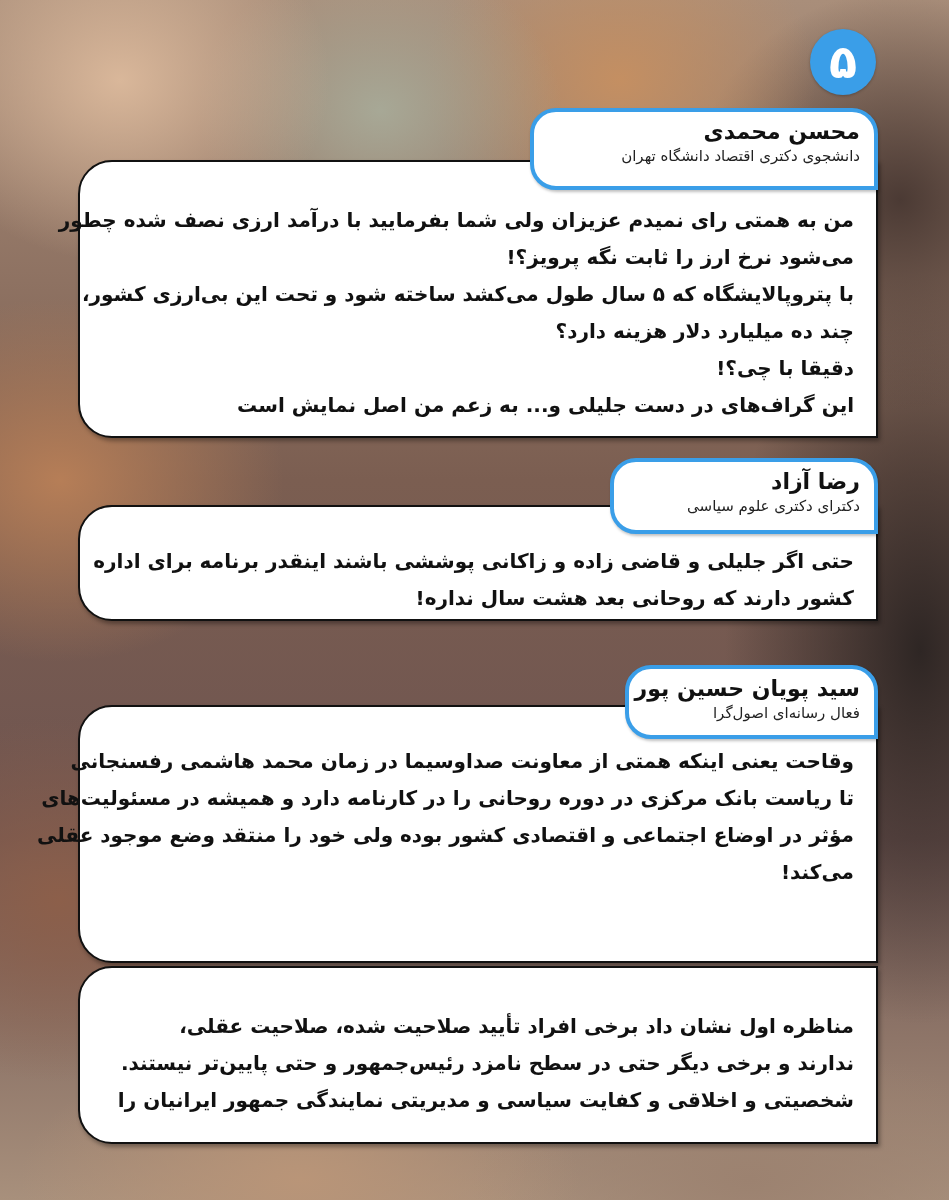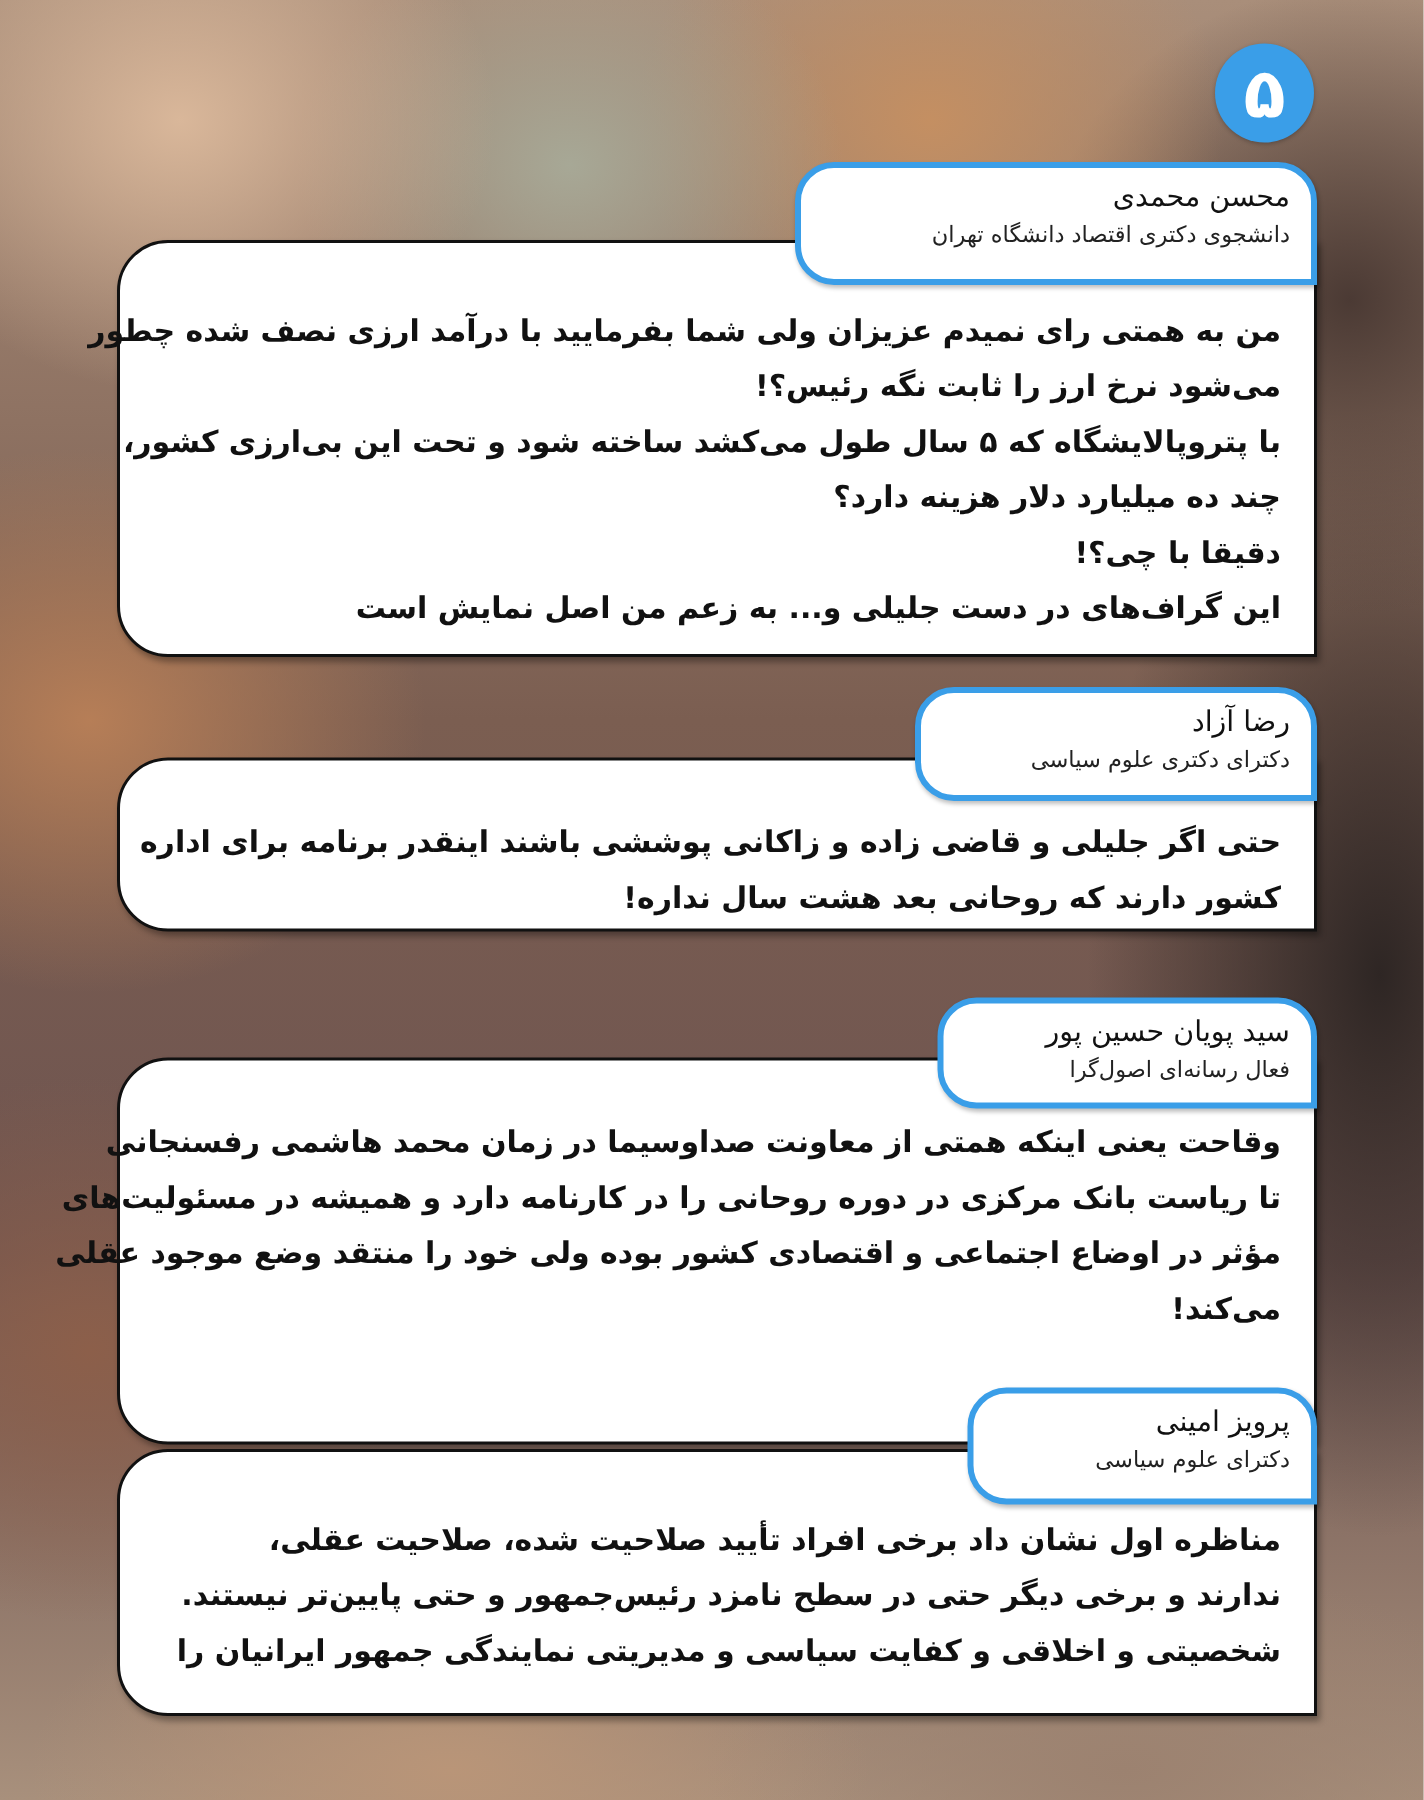--- a/index.html
+++ b/index.html
@@ -47,39 +47,39 @@
     border: 4px solid #3a9ee8;
     border-radius: 26px 26px 0 26px;
     border-bottom-right-radius: 0;
     box-sizing: border-box;
     direction: rtl; text-align: right;
     padding: 6px 14px 0 16px;
     z-index: 2;
     box-shadow: 1px 2px 3px rgba(0,0,0,0.25);
   }
   .name-tag .name {
-    font-weight: normal; font-size: 19px; color: #111; line-height: 27px; white-space: nowrap;
+    font-weight: bold; font-size: 22px; color: #111; line-height: 27px; white-space: nowrap;
   }
   .name-tag .title {
     font-size: 15px; color: #222; line-height: 22px; white-space: nowrap;
   }
 </style>
 </head>
 <body>
 
 <div class="badge">۵</div>
 
 <div class="card" style="top:108px; height:332px;">
   <div class="name-tag" style="top:0; width:348px; height:82px;">
     <div class="name">محسن محمدی</div>
     <div class="title">دانشجوی دکتری اقتصاد دانشگاه تهران</div>
   </div>
   <div class="card-body" style="top:52px; height:278px; padding-top:40px;">
     <p>من به همتی رای نمیدم عزیزان ولی شما بفرمایید با درآمد ارزی نصف شده چطور</p>
-    <p>می‌شود نرخ ارز را ثابت نگه رئیس؟!</p>
+    <p>می‌شود نرخ ارز را ثابت نگه پرویز؟!</p>
     <p>با پتروپالایشگاه که ۵ سال طول می‌کشد ساخته شود و تحت این بی‌ارزی کشور،</p>
     <p>چند ده میلیارد دلار هزینه دارد؟</p>
     <p>دقیقا با چی؟!</p>
     <p>این گراف‌های در دست جلیلی و... به زعم من اصل نمایش است</p>
   </div>
 </div>
 
 <div class="card" style="top:458px; height:164px;">
   <div class="name-tag" style="top:0; width:268px; height:76px;">
     <div class="name">رضا آزاد</div>
@@ -98,22 +98,18 @@
   </div>
   <div class="card-body" style="top:40px; height:258px; padding-top:36px;">
     <p>وقاحت یعنی اینکه همتی از معاونت صداوسیما در زمان محمد هاشمی رفسنجانی</p>
     <p>تا ریاست بانک مرکزی در دوره روحانی را در کارنامه دارد و همیشه در مسئولیت‌های</p>
     <p>مؤثر در اوضاع اجتماعی و اقتصادی کشور بوده ولی خود را منتقد وضع موجود عقلی</p>
     <p>می‌کند!</p>
   </div>
 </div>
 
 <div class="card" style="top:925px; height:232px;">
-  <div class="name-tag" style="top:0; width:233px; height:78px;">
-    <div class="name">پرویز امینی</div>
-    <div class="title">دکترای علوم سیاسی</div>
-  </div>
   <div class="card-body" style="top:41px; height:178px; padding-top:40px;">
     <p>مناظره اول نشان داد برخی افراد تأیید صلاحیت شده، صلاحیت عقلی،</p>
     <p>ندارند و برخی دیگر حتی در سطح نامزد رئیس‌جمهور و حتی پایین‌تر نیستند.</p>
     <p>شخصیتی و اخلاقی و کفایت سیاسی و مدیریتی  نمایندگی جمهور ایرانیان را</p>
   </div>
 </div>
 
 </body></html>

